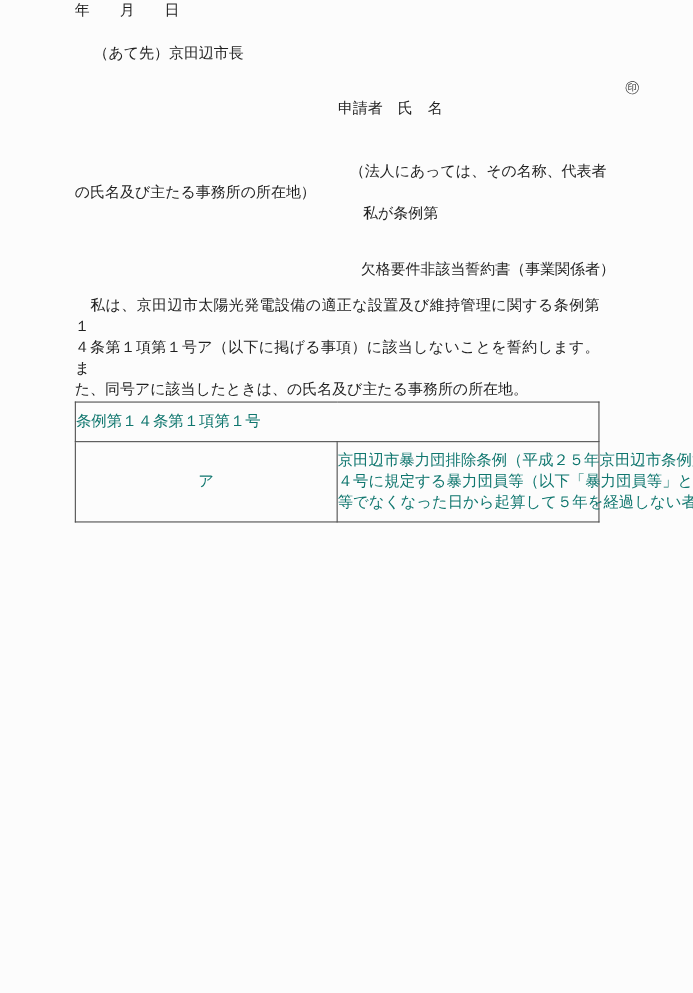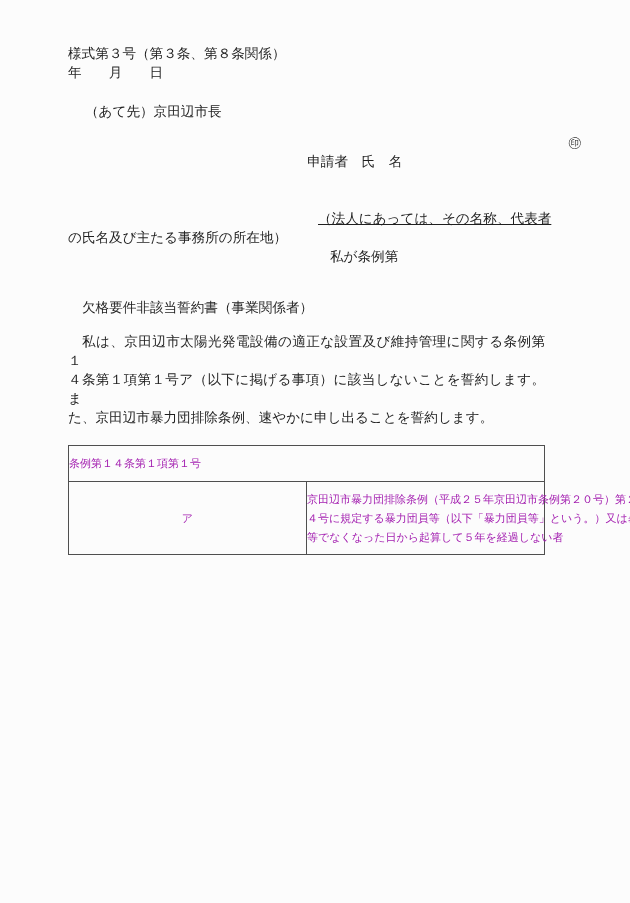--- a/index.html
+++ b/index.html
@@ -31,47 +31,46 @@
   .applicant { margin-top: 12px; }
   .appl-line { white-space: pre; }
   .appl-addr   { margin-left: 265px; }
   .appl-name   { margin-left: 212px; position: relative; }
   .seal {
     position: absolute;
     left: 288px;
     top: 0;
   }
   .appl-sealnote { margin-left: 262px; }
-  .appl-corp1    { margin-left: 250px; text-decoration: underline; }
+  .appl-corp1    { margin-left: 250px; }
   .appl-corp2    { }
   .appl-phone    { margin-left: 262px; }
 
   .doc-title {
     margin-top: 32px;
-    text-align: left;
+    text-align: right;
     transform: translateX(14px);
   }
 
   .para { margin-top: 16px; font-family: Liberation Mono, monospace; }
   .para.second { margin-top: 0; }
   .line { white-space: pre; }
   .line.fill {
     white-space: normal;
     text-align: justify;
     text-align-last: justify;
   }
 
   table.cond-table {
-    margin-top: 17px;
     width: 477px;
     border-collapse: collapse;
     table-layout: fixed;
-    font-size: 11px;
+    font-size: 14px;
     line-height: 19px;
-    color: #a21caf;
+    color: #0f766e;
   }
   table.cond-table td {
     border: 1px solid #4f4f4f;
     padding: 0;
     vertical-align: middle;
   }
   td.tbl-header {
     height: 35px;
     padding-left: 9px;
   }
@@ -84,42 +83,41 @@
     padding: 7px 5px 7px 9px;
     vertical-align: top;
   }
 </style>
 </head>
 <body>
 
 <div class="page">
   <div class="content">
 
-    <div class="form-number">様式第３号（第３条、第８条関係）</div>
 
     <div class="date-line">年　　月　　日</div>
 
     <div class="addressee">（あて先）京田辺市長</div>
 
     <div class="applicant">
       <div class="appl-line appl-name">
         <span>申請者　氏　名</span>
         <span class="seal">㊞</span>
       </div>
       <div class="appl-line appl-corp1">（法人にあっては、その名称、代表者</div>
       <div class="appl-line appl-corp2">の氏名及び主たる事務所の所在地）</div>
       <div class="appl-line appl-phone">私が条例第</div>
     </div>
 
     <div class="doc-title">欠格要件非該当誓約書（事業関係者）</div>
 
     <div class="para first">
       <div class="line fill">　私は、京田辺市太陽光発電設備の適正な設置及び維持管理に関する条例第１</div>
       <div class="line fill">４条第１項第１号ア（以下に掲げる事項）に該当しないことを誓約します。ま</div>
-      <div class="line">た、京田辺市暴力団排除条例、速やかに申し出ることを誓約します。</div>
+      <div class="line">た、同号アに該当したときは、の氏名及び主たる事務所の所在地。</div>
     </div>
 
 
     <table class="cond-table">
       <tbody>
           <tr>
         <td class="tbl-header" colspan="2">条例第１４条第１項第１号</td>
       </tr>
       <tr>
         <td class="item-cell">ア</td>

